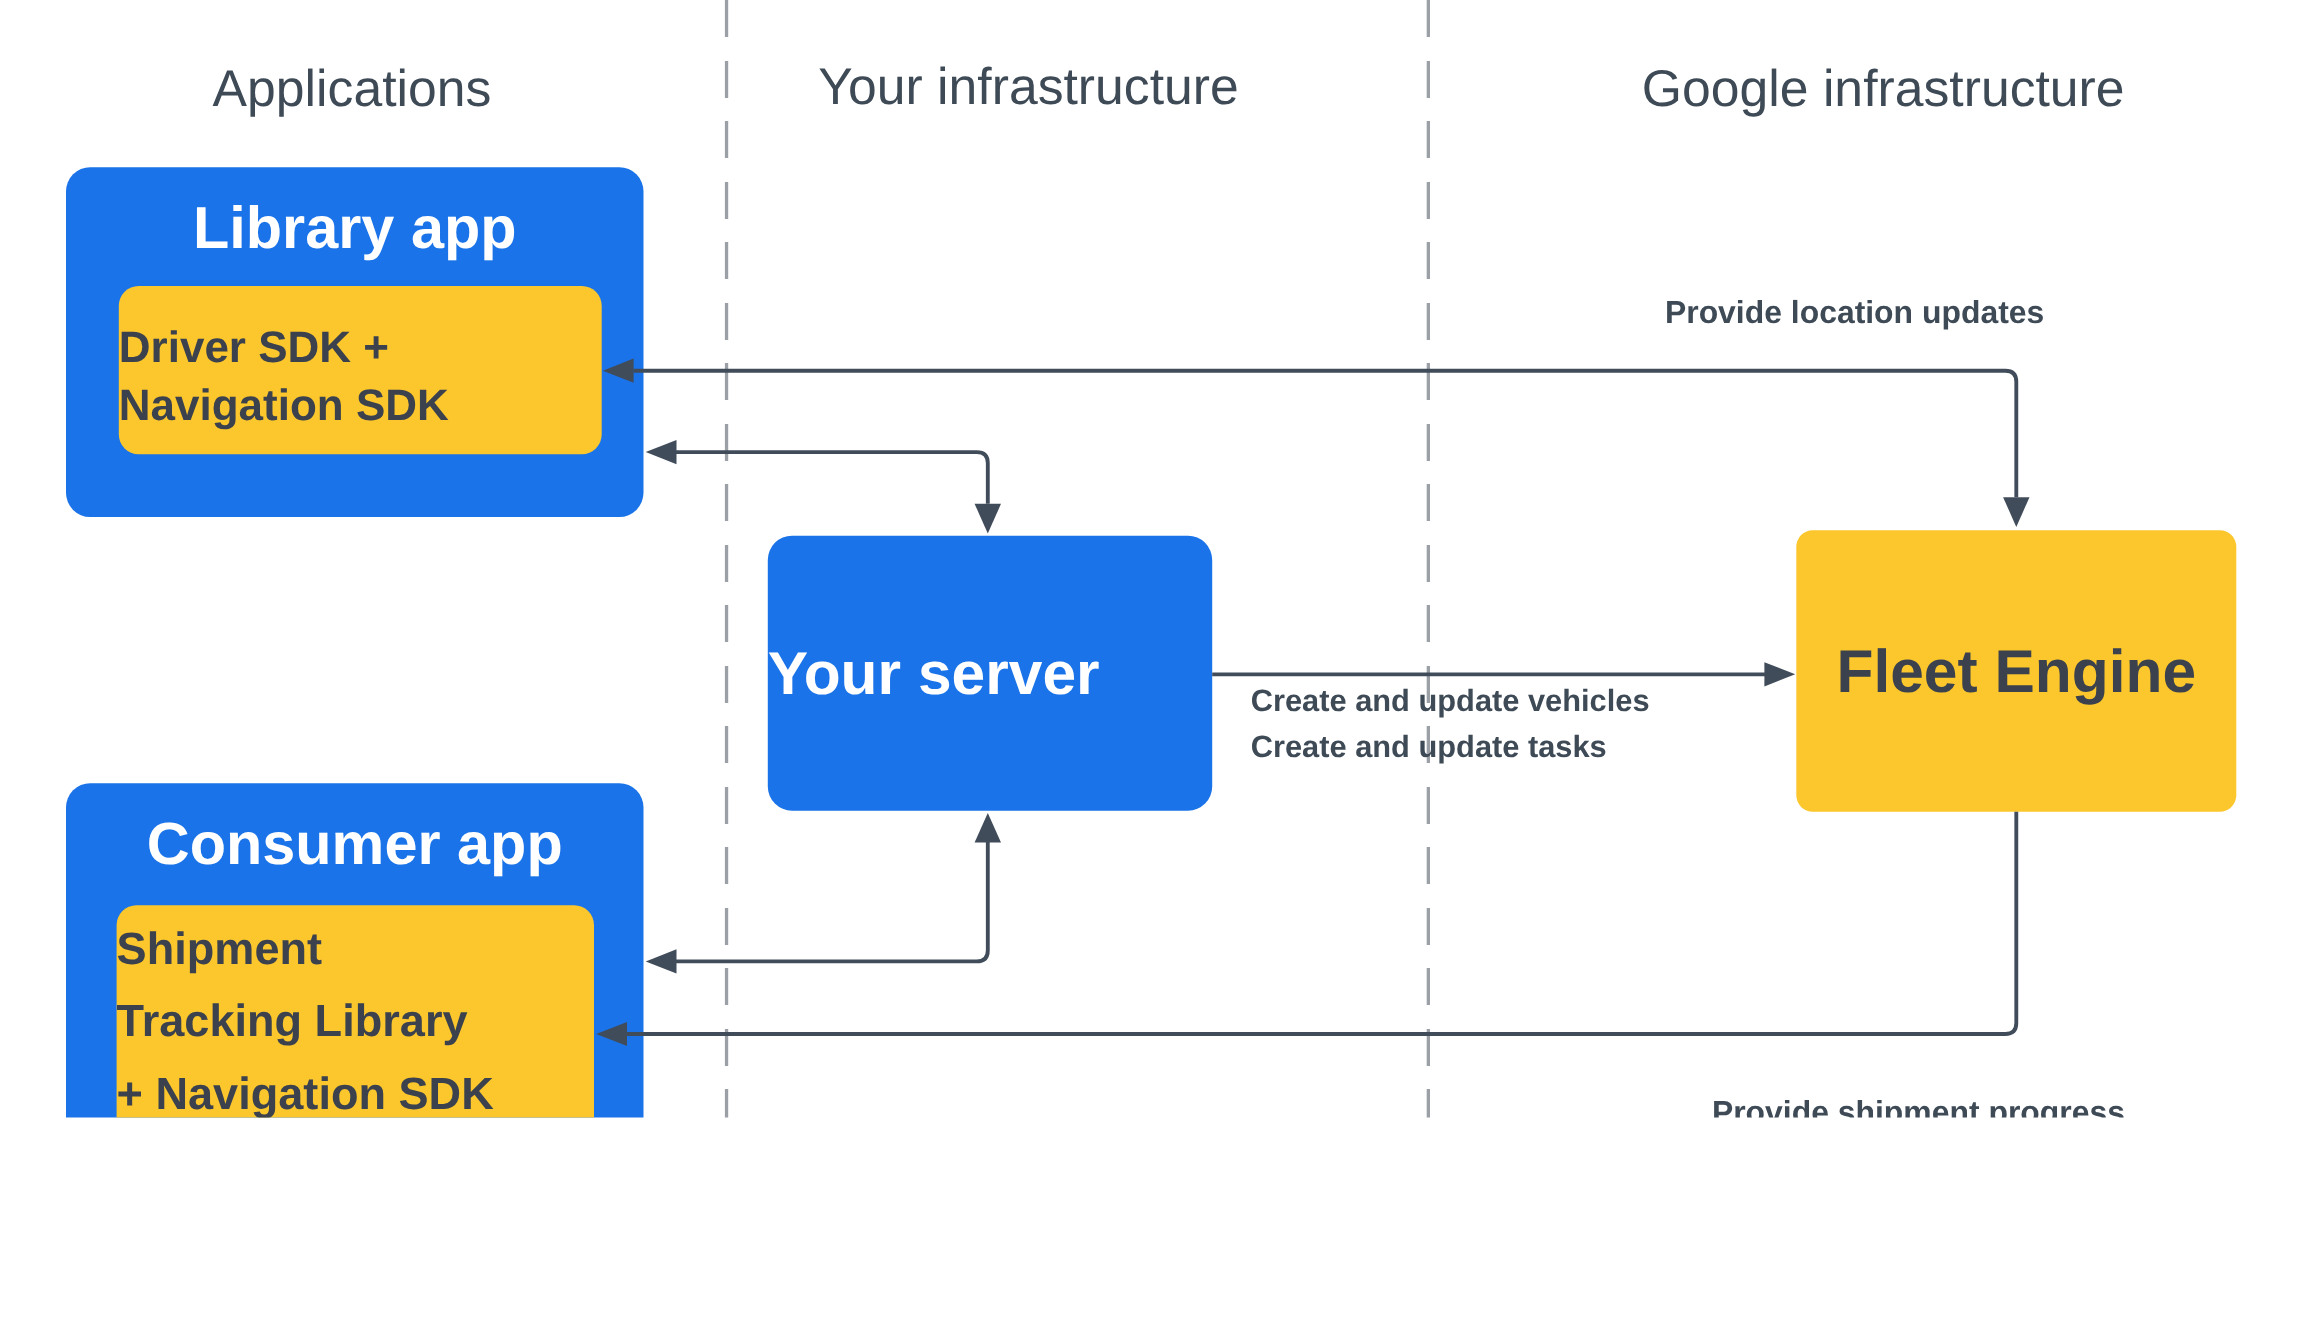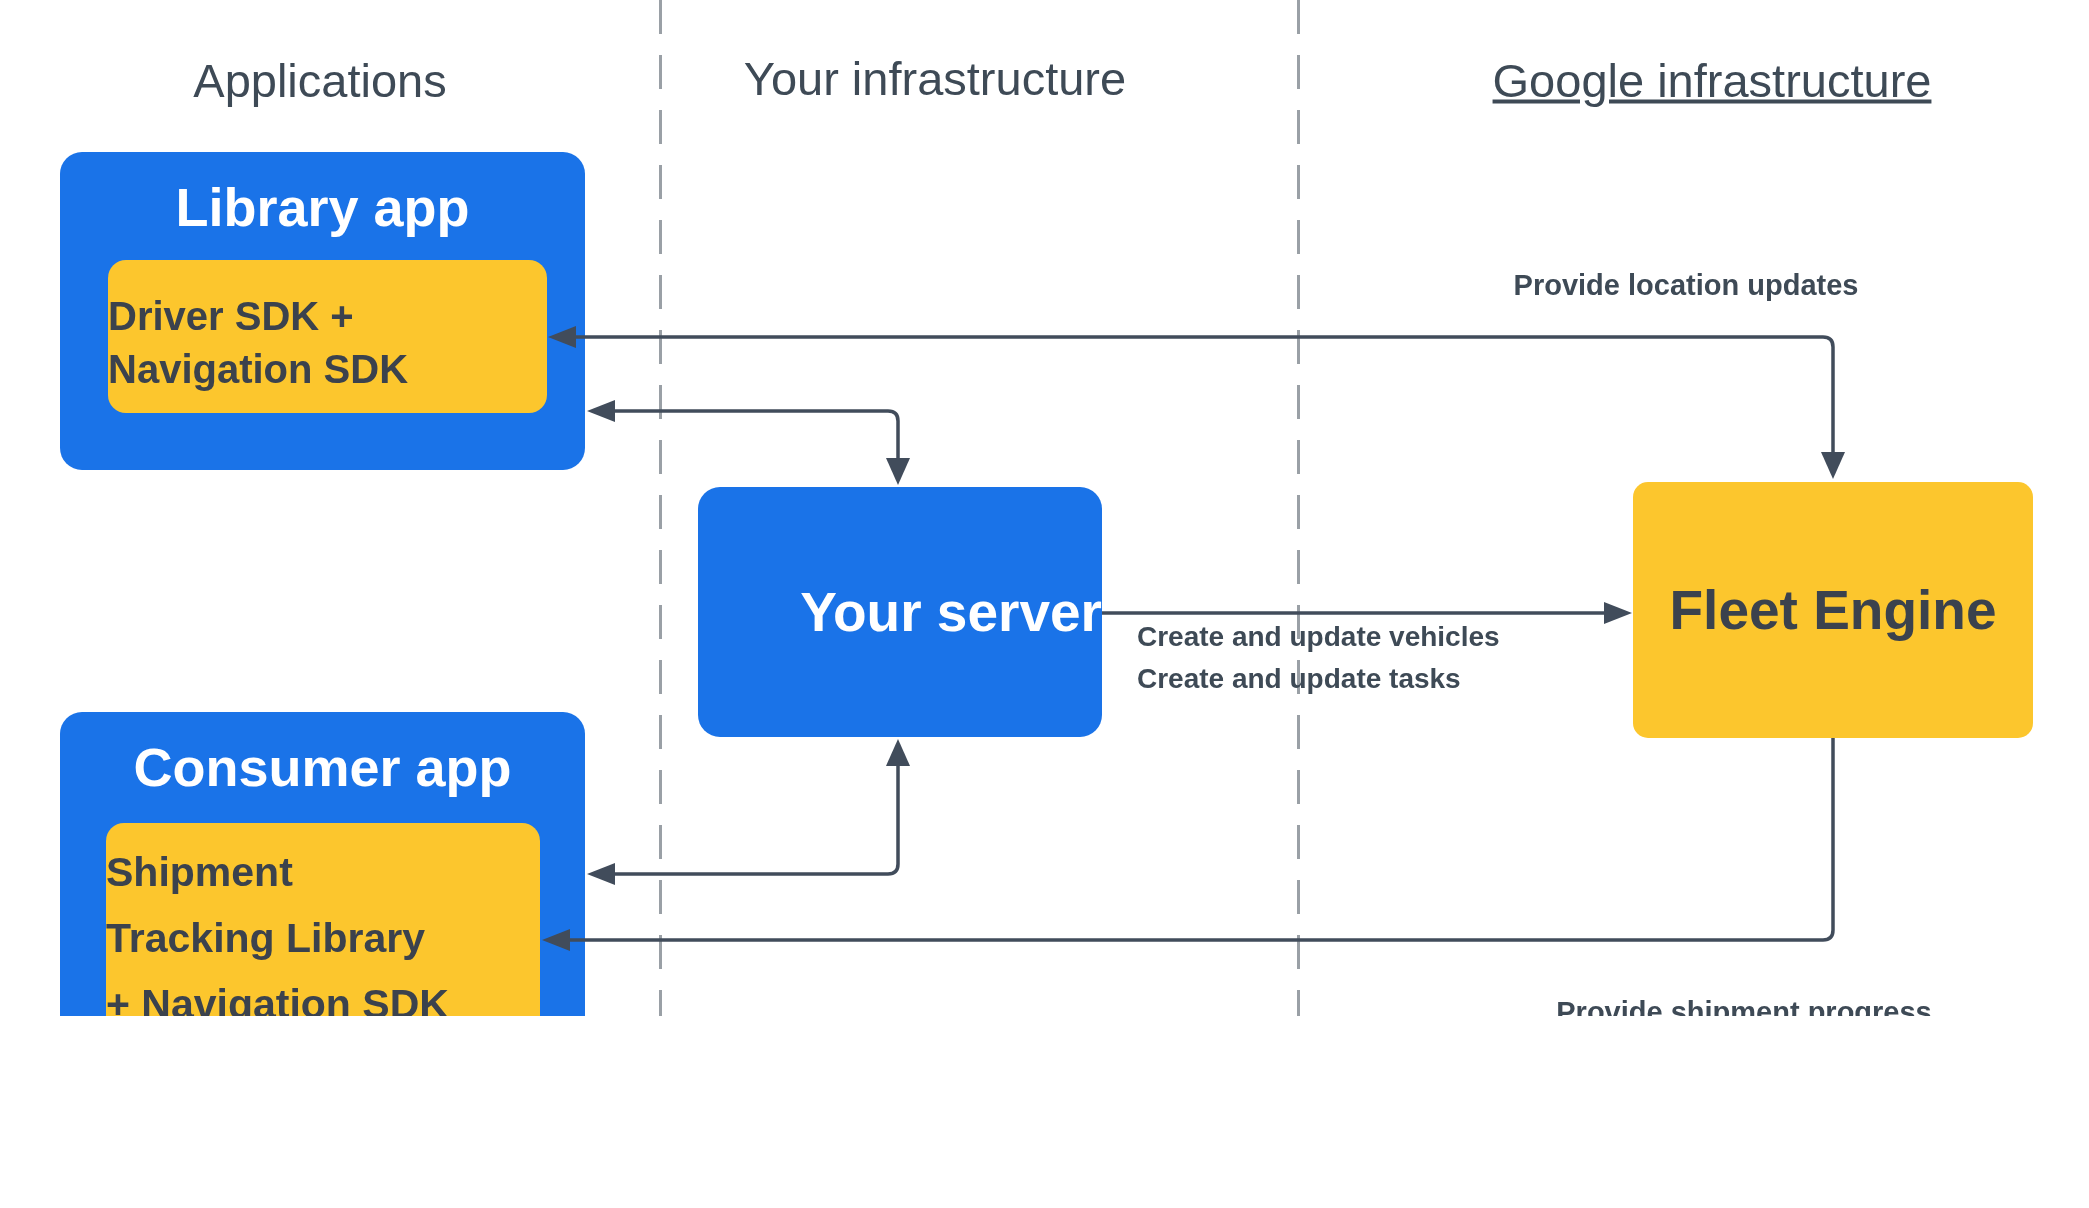--- a/index.html
+++ b/index.html
@@ -7,45 +7,45 @@
     --heading-text:#3e4a56; --dark-text:#3b424d; --white-text:#ffffff; --bg:#ffffff;
   }
   *{box-sizing:border-box; margin:0; padding:0;}
   body{background:var(--bg); font-family:"Liberation Sans", sans-serif;}
   .canvas{position:relative; width:2089px; height:1016px; background:var(--bg); overflow:hidden;}
 
   .col-header{position:absolute; transform:translate(-50%,-50%); font-size:47px; font-weight:400;
     color:var(--heading-text); white-space:nowrap;}
   .col-header.h1{left:320px; top:80px;}
   .col-header.h2{left:935px; top:78px;}
-  .col-header.h3{left:1712px; top:80px;text-decoration:underline;}
+  .col-header.h3{left:1712px; top:80px;}
 
   .divider{position:absolute; top:0; width:3px; height:1160px;
     background:repeating-linear-gradient(180deg, var(--divider) 0 34px, transparent 34px 55px);}
   .divider.d1{left:659px;}
   .divider.d2{left:1297px;}
 
   .node{position:absolute;}
   .blue-box{background:var(--blue); border-radius:22px;}
   .yellow-box{background:var(--yellow); border-radius:18px; position:absolute;}
 
   .driver-app{left:60px; top:152px; width:525px; height:318px;}
   .driver-app .app-title{margin-top:24px;}
   .driver-sdk{left:48px; top:108px; width:439px; height:153px; padding-top:30px;}
   .driver-sdk .sdk-line{font-size:40px; line-height:53px;}
 
   .consumer-app{left:60px; top:712px; width:525px; height:388px;}
   .consumer-app .app-title{margin-top:24px;}
-  .shipment-lib{left:46px; top:111px; width:434px; height:234px; padding-top:16px;}
+  .shipment-lib{left:46px; top:111px; width:434px; height:234px; padding-top:6px;}
   .shipment-lib .sdk-line{font-size:41px; line-height:66px;}
 
   .app-title{color:var(--white-text); font-size:54px; font-weight:700; text-align:center; white-space:nowrap;}
   .sdk-line{color:var(--dark-text); font-weight:700; text-align:left; white-space:nowrap;}
 
-  .your-server{left:698px; top:487px; width:404px; height:250px; display:flex; align-items:center; justify-content:flex-end;}
+  .your-server{left:698px; top:487px; width:404px; height:250px; display:flex; align-items:center; justify-content:flex-start;}
   .your-server .server-title{color:var(--white-text); font-size:55px; font-weight:700;}
 
   .fleet-engine{left:1633px; top:482px; width:400px; height:256px; background:var(--yellow);
     border-radius:15px; display:flex; align-items:center; justify-content:center; position:absolute;}
   .fleet-engine .fleet-title{color:var(--dark-text); font-size:55px; font-weight:700;}
 
   .connectors{position:absolute; left:0; top:0; pointer-events:none;}
   .connectors path{fill:none; stroke:var(--line); stroke-width:3.5px;}
   .connectors polygon{fill:var(--line); stroke:none;}
 

